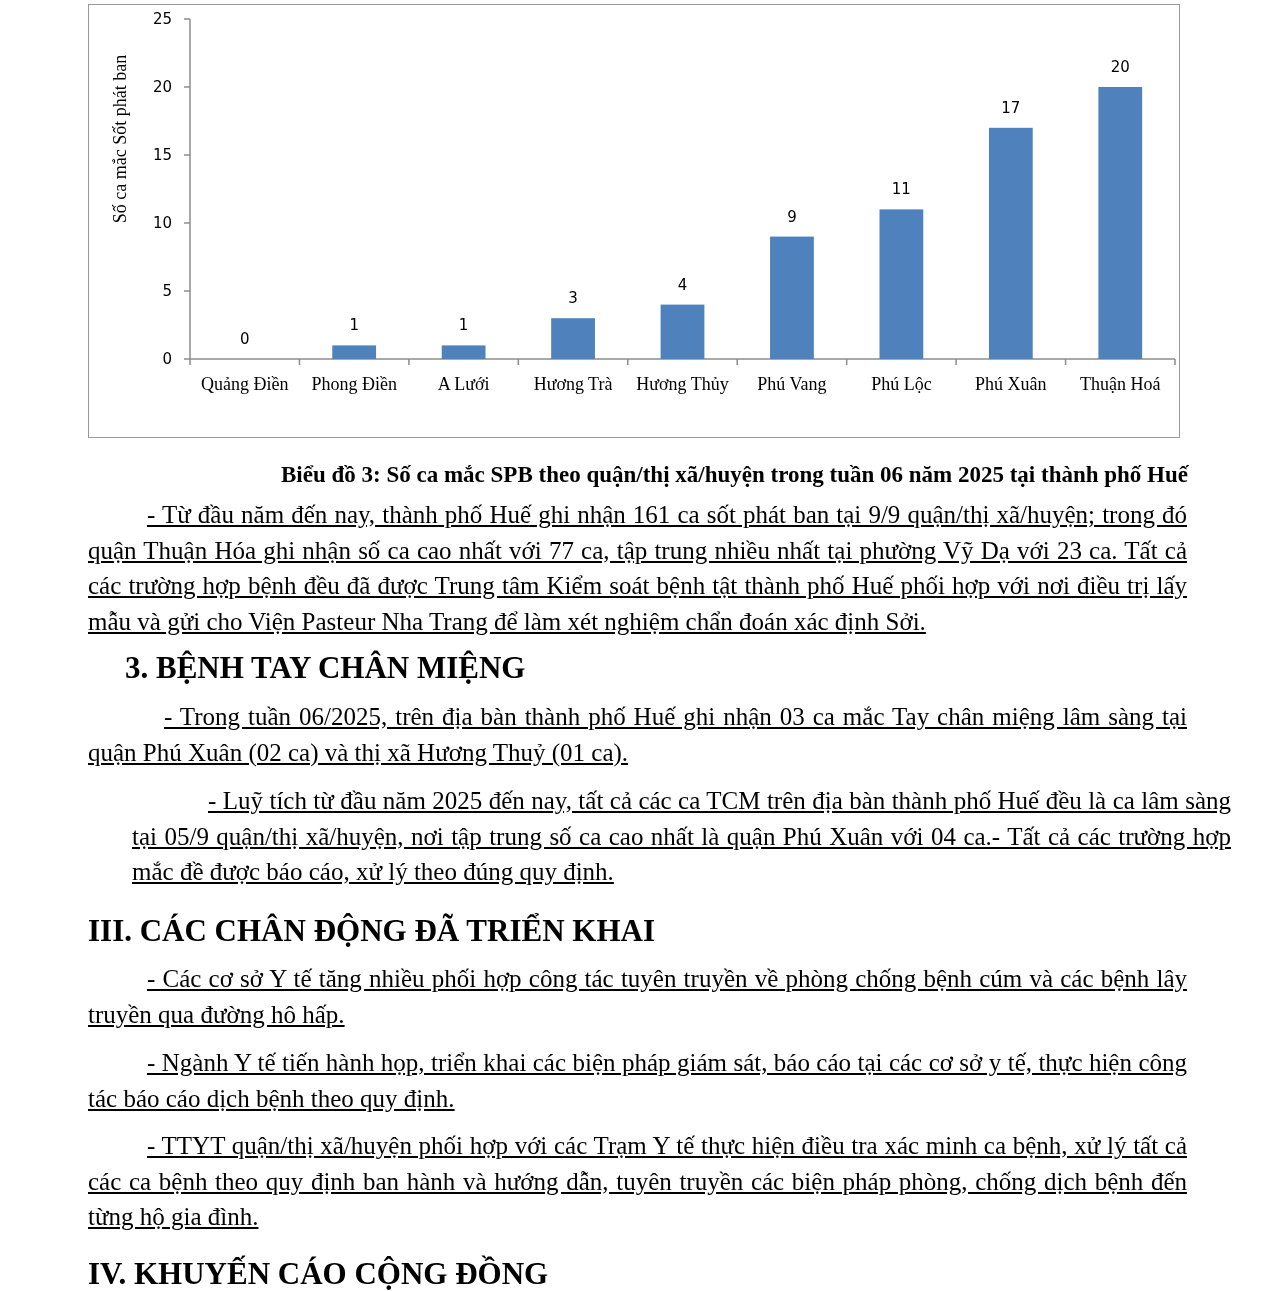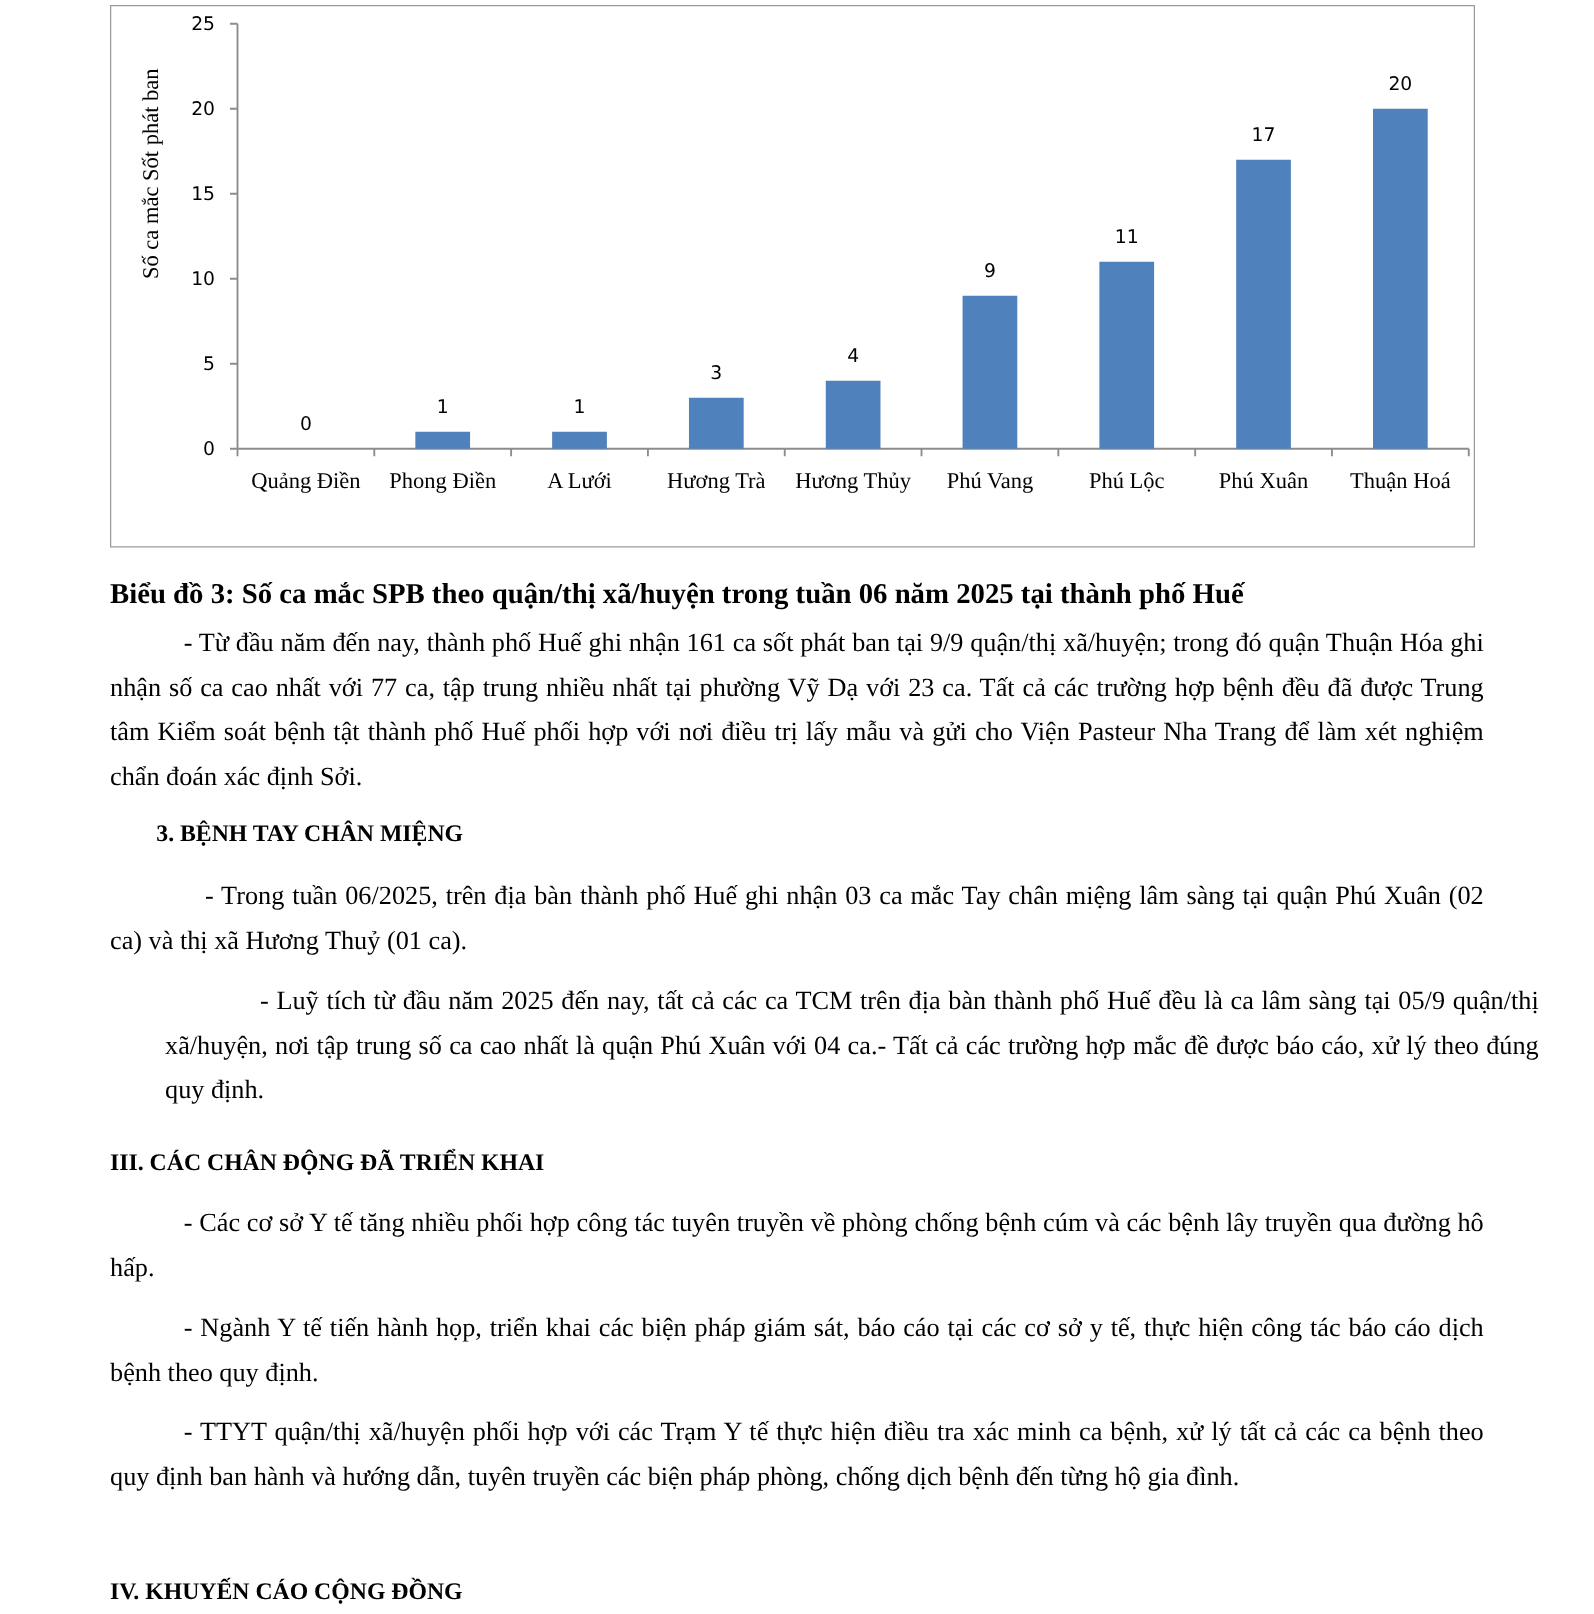--- a/index.html
+++ b/index.html
@@ -5,25 +5,25 @@
   html, body { margin: 0; padding: 0; background: #ffffff; }
   body { width: 1275px; height: 1291px; position: relative; overflow: hidden;
          font-family: "Liberation Serif", "DejaVu Serif", serif; color: #000; }
   #chart-frame { position: absolute; left: 88px; top: 4px; width: 1092px; height: 434px;
                  border: 1.5px solid #9a9a9a; box-sizing: border-box; background: #fff; }
   #chart-svg { position: absolute; left: 0; top: 0; }
   .tick-label { font-family: "DejaVu Sans", sans-serif; font-size: 15px; fill: #000; }
   .cat-label { font-family: "Liberation Serif", serif; font-size: 18px; fill: #000; }
   .data-label { font-family: "DejaVu Sans", sans-serif; font-size: 15px; fill: #000; }
   .axis-title { font-family: "Liberation Serif", serif; font-size: 18px; fill: #000; }
-  .caption { position: absolute; left: 88px; width: 1100px; top: 459px; text-align: left;
+  .caption { position: absolute; left: 88px; width: 1100px; top: 459px; text-align: right;
              font-weight: bold; font-size: 23px; line-height: 32px; white-space: nowrap; }
-  .para { position: absolute; left: 88px; width: 1099px; font-size: 21px; line-height: 35.5px;
-          text-align: justify; text-align-last: left; }
-  .heading { position: absolute; font-weight: bold; font-size: 19px; line-height: 32px; white-space: nowrap; }
+  .para { position: absolute; left: 88px; width: 1099px; font-size: 25px; line-height: 35.5px;
+          text-align: justify; text-align-last: left; text-decoration: underline; }
+  .heading { position: absolute; font-weight: bold; font-size: 31px; line-height: 32px; white-space: nowrap; }
 </style>
 </head>
 <body>
 
 <div id="chart-frame">
   <svg id="chart-svg" width="1092" height="434">
     <g id="y-axis-group">
         <line x1="101" y1="14" x2="101" y2="354" stroke="#8c8c8c" stroke-width="1.5"></line>
         <line x1="95" y1="354" x2="101" y2="354" stroke="#8c8c8c" stroke-width="1.5"></line>
         <text x="83" y="359" text-anchor="end" class="tick-label">0</text>

